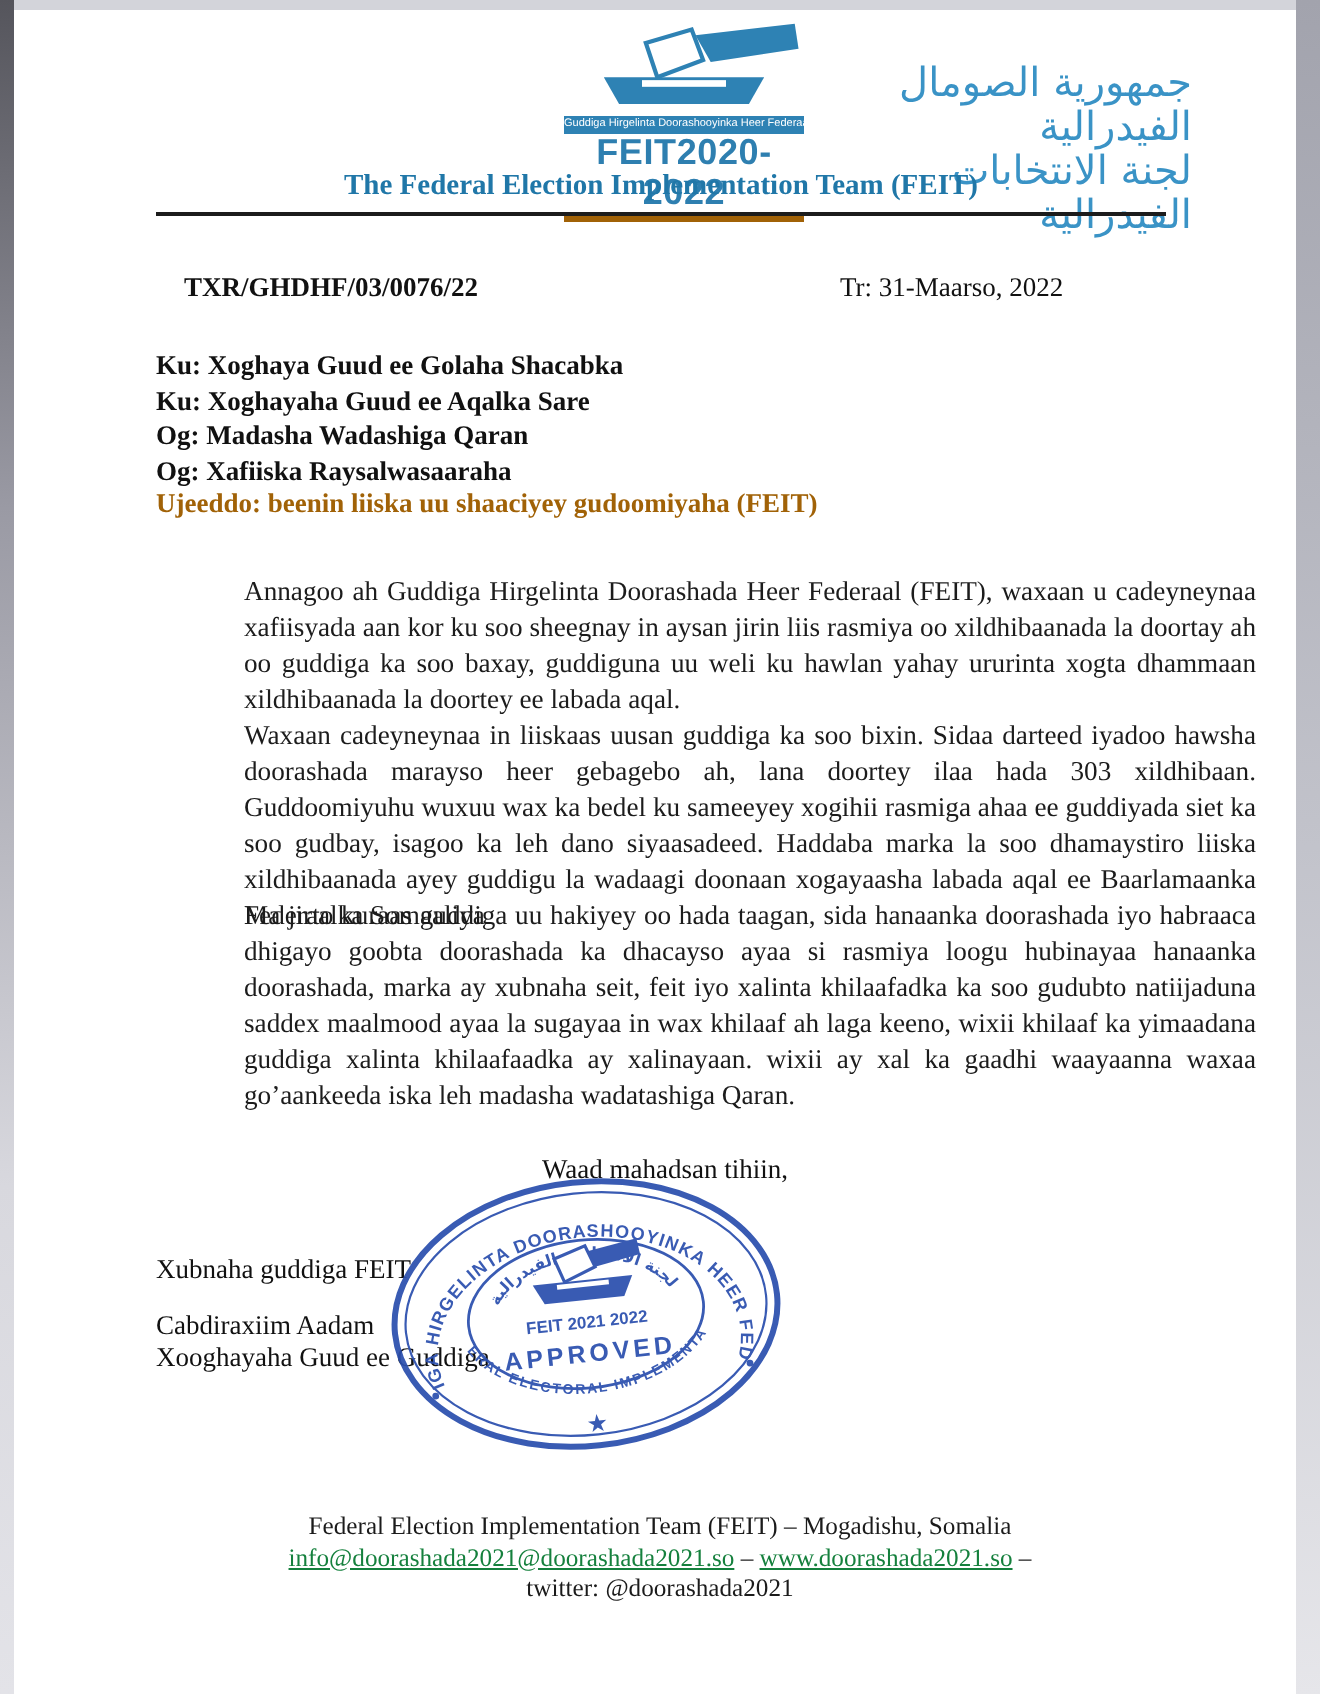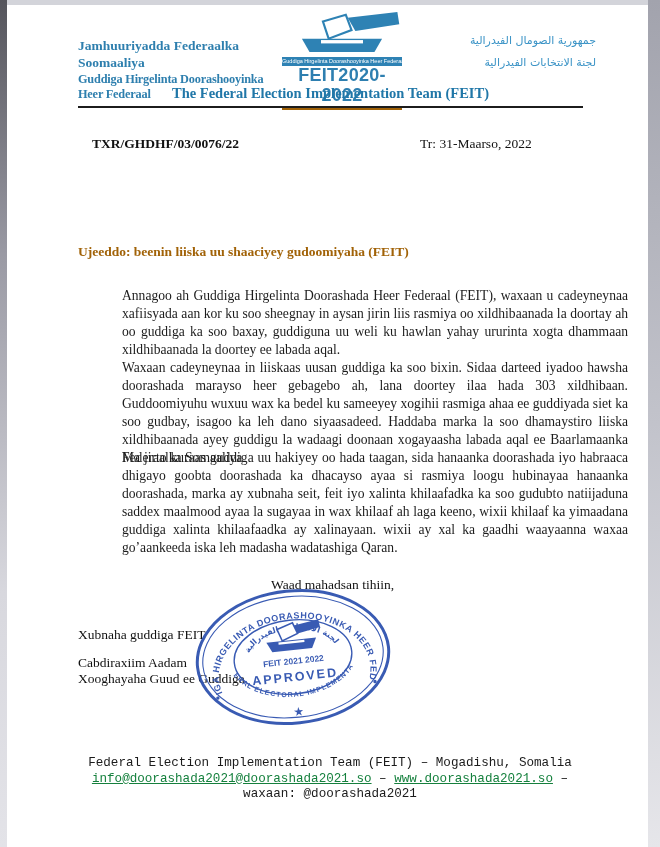--- a/index.html
+++ b/index.html
@@ -16,21 +16,21 @@
   
   .hdr-left{left:78px;top:38px;width:210px;color:#2e7fae;font-weight:bold;line-height:1.25;}
   .hdr-left .l1{font-size:13.5px;}
   .hdr-left .l2{font-size:12.3px;letter-spacing:-0.2px;}
   .logo-wrap{left:282px;top:10px;width:120px;text-align:center;}
   .logo-bar{background:#2e82b4;color:#ffffff;font-family:"Liberation Sans",sans-serif;
     font-size:5.5px;line-height:9px;height:9px;white-space:nowrap;overflow:hidden;margin-top:1px;}
   .feit-title{color:#2e7fb0;font-family:"Liberation Sans",sans-serif;font-weight:bold;
     font-size:18px;letter-spacing:0.3px;border-bottom:4px solid #a16207;display:inline-block;line-height:1.1;}
   .hdr-arabic{left:408px;top:30px;width:188px;text-align:right;direction:rtl;
-    color:#3a93c6;font-size:11px;line-height:22px;font-family:"DejaVu Sans",sans-serif;}
+    color:#3a93c6;font-size:20px;line-height:22px;font-family:"DejaVu Sans",sans-serif;}
   .banner{left:78px;top:85px;width:505px;text-align:center;color:#2077a8;
     font-weight:bold;font-size:14.5px;}
   .rule{left:78px;top:106px;width:505px;height:2px;background:#1c1c1c;}
 
   
   .ref{left:92px;top:136px;font-size:13.5px;font-weight:bold;color:#111;}
   .date{left:420px;top:136px;font-size:13.5px;color:#111;}
 
   
   .recipients{left:78px;top:174px;font-size:13.5px;font-weight:bold;color:#111;line-height:17.6px;}
@@ -44,35 +44,31 @@
 
   
   .thanks{left:271px;top:577px;font-size:13.5px;color:#111;}
   .sig-group{left:78px;top:627px;font-size:13.5px;color:#111;}
   .sig-name{left:78px;top:655px;font-size:13.5px;color:#111;text-align:right;}
   .sig-title{left:78px;top:671px;font-size:13.5px;color:#111;}
   .stamp{left:192px;top:586px;width:202px;height:142px;transform:rotate(-6deg);opacity:0.93;}
 
   
   .footer{left:40px;top:756px;width:580px;text-align:center;font-size:12.6px;
-    color:#1b1b1b;line-height:15.6px;font-family:Liberation Mono, monospace;}
+    color:#1b1b1b;line-height:15.6px;}
   .footer a{color:#15803d;text-decoration:underline;cursor:pointer;}
 </style>
 </head>
 <body>
 
 <div class="photo">
   <div class="edge-top"></div>
   <div class="edge-left"></div>
   <div class="edge-right"></div>
 
-  <div class="abs hdr-left">
-    <div class="l1">Jamhuuriyadda Federaalka Soomaaliya</div>
-    <div class="l2">Guddiga Hirgelinta Doorashooyinka Heer Federaal</div>
-  </div>
 
   <div class="abs logo-wrap">
     <svg width="118" height="42" viewBox="0 0 120 44">
       <polygon points="66,8 118,2 120,15 74,22" fill="#2e82b4"></polygon>
       <polygon points="40,12 64,5 70,21 46,30" fill="#ffffff" stroke="#2e82b4" stroke-width="2.2"></polygon>
       <polygon points="18,30 102,30 94,44 26,44" fill="#2e82b4"></polygon>
       <rect x="38" y="31.5" width="44" height="3.5" fill="#ffffff"></rect>
     </svg>
     <div class="logo-bar">Guddiga Hirgelinta Doorashooyinka Heer Federaal</div>
     <div><span class="feit-title">FEIT2020-2022</span></div>
@@ -82,20 +78,26 @@
     <div>جمهورية الصومال الفيدرالية</div>
     <div>لجنة الانتخابات الفيدرالية</div>
   </div>
 
   <div class="abs banner">The Federal Election Implementation Team (FEIT)</div>
   <div class="abs rule"></div>
 
   <div class="abs ref">TXR/GHDHF/03/0076/22</div>
   <div class="abs date">Tr: 31-Maarso, 2022</div>
 
+  <div class="abs recipients">
+    <div>Ku: Xoghaya Guud ee Golaha Shacabka</div>
+    <div>Ku: Xoghayaha Guud ee Aqalka Sare</div>
+    <div>Og: Madasha Wadashiga Qaran</div>
+    <div>Og: Xafiiska Raysalwasaaraha</div>
+  </div>
 
   <div class="abs subject">Ujeeddo: beenin liiska uu shaaciyey gudoomiyaha (FEIT)</div>
 
   <div class="abs para p1">Annagoo ah Guddiga Hirgelinta Doorashada Heer Federaal (FEIT), waxaan u cadeyneynaa xafiisyada aan kor ku soo sheegnay in aysan jirin liis rasmiya oo xildhibaanada la doortay ah oo guddiga ka soo baxay, guddiguna uu weli ku hawlan yahay ururinta xogta dhammaan xildhibaanada la doortey ee labada aqal.</div>
   <div class="abs para p2">Waxaan cadeyneynaa in liiskaas uusan guddiga ka soo bixin. Sidaa darteed iyadoo hawsha doorashada marayso heer gebagebo ah, lana doortey ilaa hada 303 xildhibaan. Guddoomiyuhu wuxuu wax ka bedel ku sameeyey xogihii rasmiga ahaa ee guddiyada siet ka soo gudbay, isagoo ka leh dano siyaasadeed. Haddaba marka la soo dhamaystiro liiska xildhibaanada ayey guddigu la wadaagi doonaan xogayaasha labada aqal ee Baarlamaanka Federaalka Somaaliya</div>
   <div class="abs para p3">Ma jirto kuraas guddiga uu hakiyey oo hada taagan, sida hanaanka doorashada iyo habraaca dhigayo goobta doorashada ka dhacayso ayaa si rasmiya loogu hubinayaa hanaanka doorashada, marka ay xubnaha seit, feit iyo xalinta khilaafadka ka soo gudubto natiijaduna saddex maalmood ayaa la sugayaa in wax khilaaf ah laga keeno, wixii khilaaf ka yimaadana guddiga xalinta khilaafaadka ay xalinayaan. wixii ay xal ka gaadhi waayaanna waxaa go’aankeeda iska leh madasha wadatashiga Qaran.</div>
 
   <div class="abs thanks">Waad mahadsan tihiin,</div>
   <div class="abs sig-group">Xubnaha guddiga FEIT</div>
   <div class="abs sig-name">Cabdiraxiim Aadam</div>
@@ -132,15 +134,15 @@
     <text x="101" y="130" text-anchor="middle" font-size="12" fill="#2b4fae">★</text>
     <circle cx="22" cy="104" r="1.7" fill="#2b4fae"></circle>
     <circle cx="180" cy="104" r="1.7" fill="#2b4fae"></circle>
   </svg>
 
   <div class="abs footer">
     <div>Federal Election Implementation Team (FEIT) – Mogadishu, Somalia</div>
     <div>
       <a>info@doorashada2021@doorashada2021.so</a><span> – </span><a>www.doorashada2021.so</a><span> –</span>
     </div>
-    <div>waxaan: @doorashada2021</div>
+    <div>twitter: @doorashada2021</div>
   </div>
 </div>
 
 </body></html>

